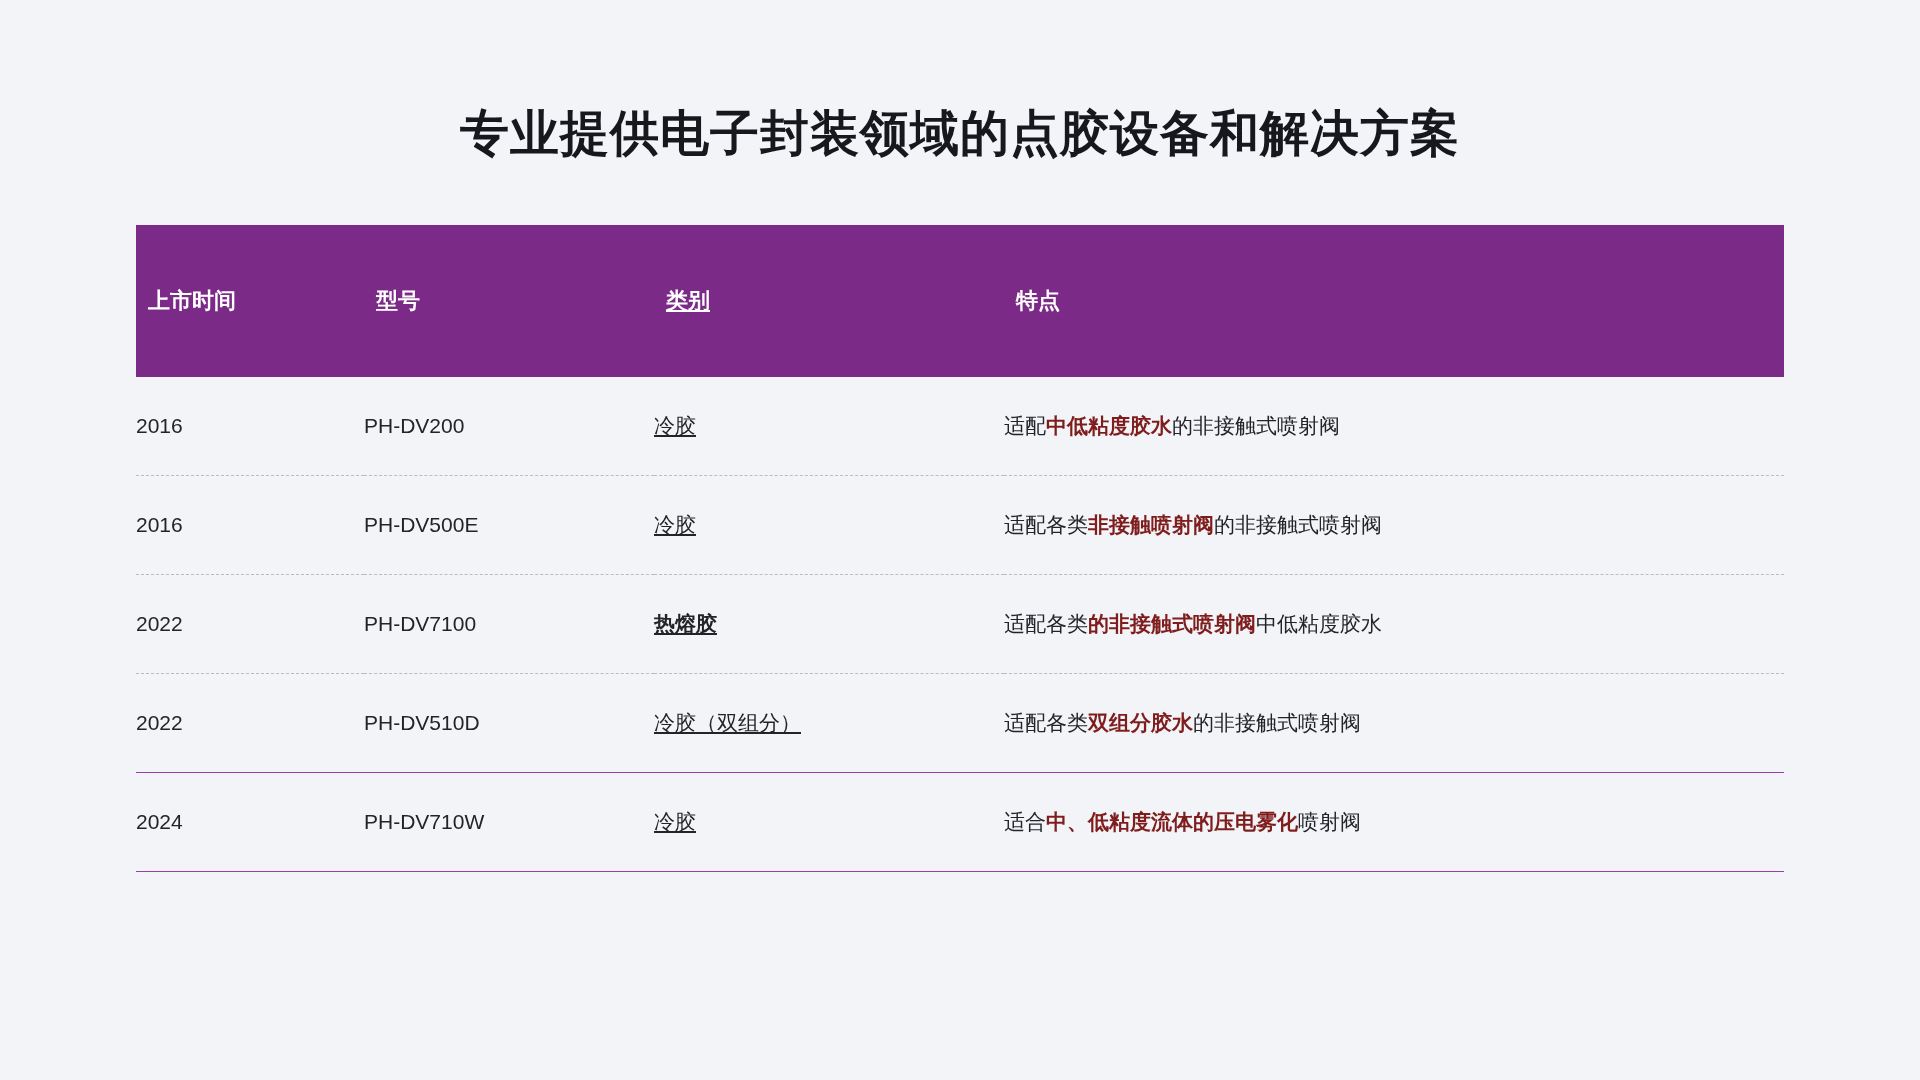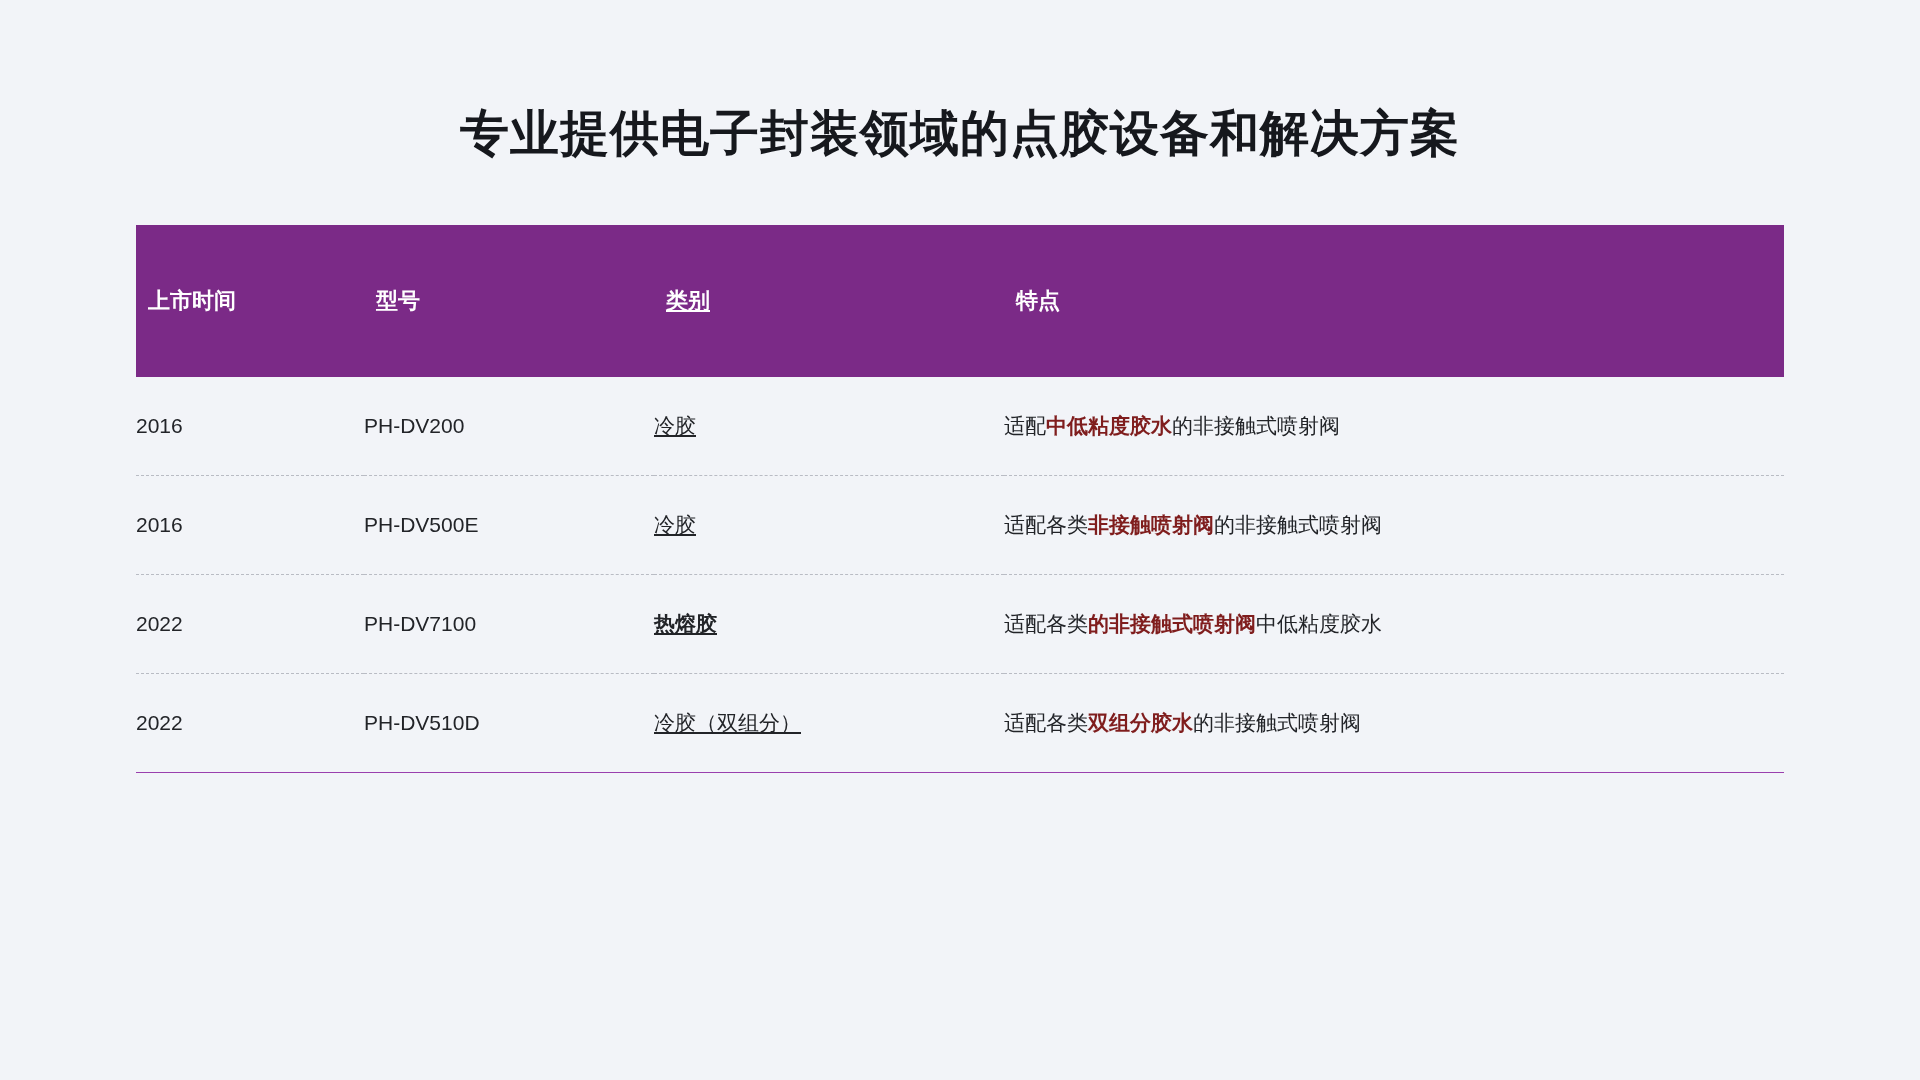--- a/index.html
+++ b/index.html
@@ -147,17 +147,23 @@
             <td class="cell-pad-2 model-cell">PH-DV7100</td>
             <td class="cell-pad-3 cat-bold">热熔胶</td>
             <td class="cell-pad-4 feat"><span>适配各类</span><b>的非接触式喷射阀</b><span>中低粘度胶水</span></td>
           </tr>
           <tr class="row-solid">
             <td class="cell-pad-1">2022</td>
             <td class="cell-pad-2 model-cell">PH-DV510D</td>
             <td class="cell-pad-3">冷胶（双组分）</td>
             <td class="cell-pad-4 feat"><span>适配各类</span><b>双组分胶水</b><span>的非接触式喷射阀</span></td>
           </tr>
+          <tr class="row-last">
+            <td class="cell-pad-1">2024</td>
+            <td class="cell-pad-2 model-cell">PH-DV710W</td>
+            <td class="cell-pad-3">冷胶</td>
+            <td class="cell-pad-4 feat"><span>适合</span><b>中、低粘度流体的压电雾化</b><span>喷射阀</span></td>
+          </tr>
         </tbody>
     </table>
   </div>
 
 </div>
 
 </body></html>

